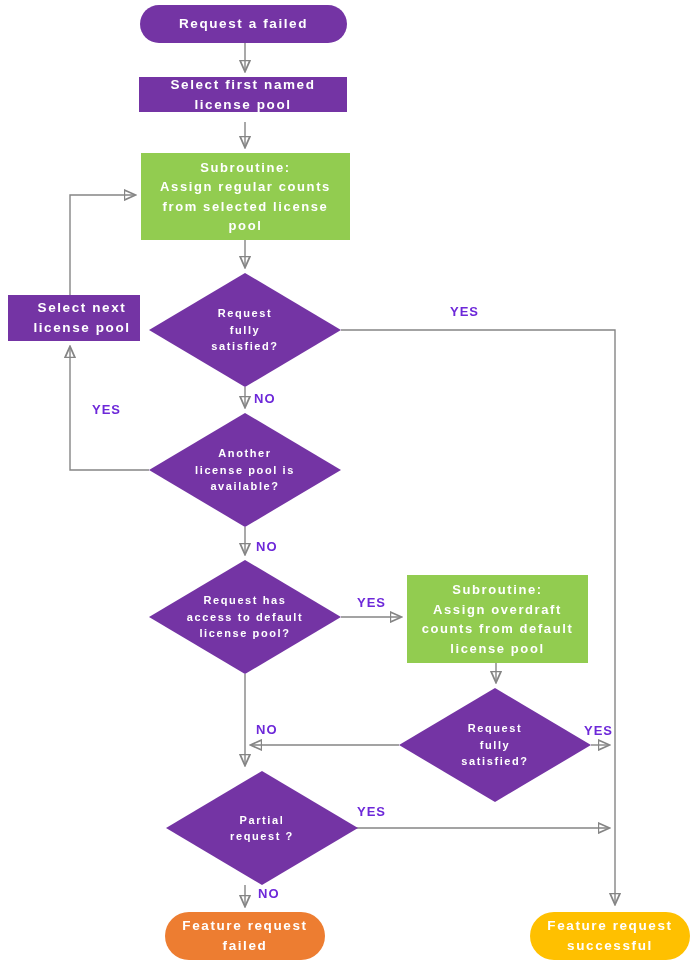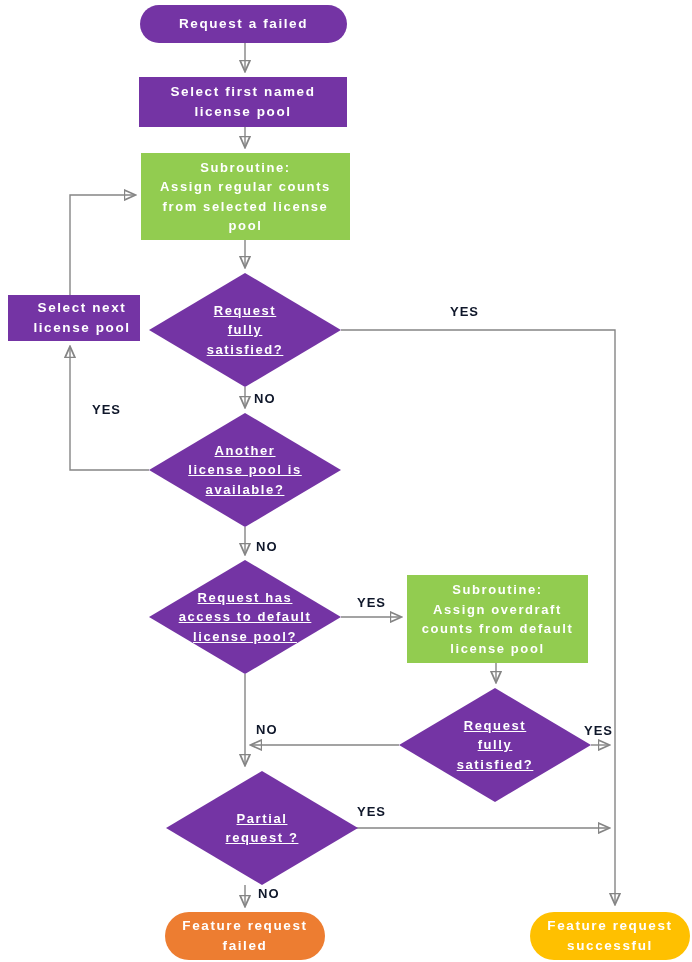--- a/index.html
+++ b/index.html
@@ -30,27 +30,26 @@
   .purple { background: #7434A4; }
   .green  { background: #92CC50; }
   .orange { background: #ED7D31; }
   .gold   { background: #FFC000; }
 
   .pill   { border-radius: 24px; font-size: 13.5px; }
   .rect   { font-size: 13.5px; }
   .sub    { font-size: 13px; line-height: 1.5; }
   .diamond{
     clip-path: polygon(50% 0%, 100% 50%, 50% 100%, 0% 50%);
-    font-size: 13px;
+    font-size: 11px;
     line-height: 1.5;
-    text-decoration: underline;
   }
   .edge-label {
     position: absolute;
-    color: #0f172a;
+    color: #6d28d9;
     font-size: 13px;
     font-weight: 600;
     letter-spacing: 1px;
     white-space: nowrap;
     line-height: 1;
   }
 </style>
 </head>
 <body>
 
@@ -74,21 +73,21 @@
     <path d="M496 663 V682" marker-end="url(#arrow)"></path>
     <path d="M399 745 H251" marker-end="url(#arrow)"></path>
     <path d="M245 674 V765" marker-end="url(#arrow)"></path>
     <path d="M591 745 H609" marker-end="url(#arrow)"></path>
     <path d="M341 828 H609" marker-end="url(#arrow)"></path>
     <path d="M245 885 V906" marker-end="url(#arrow)"></path>
   </svg>
 
   <div class="node pill purple" style="left:140px; top:5px; width:207px; height:38px;">Request a failed</div>
 
-  <div class="node rect purple" style="left:139px; top:77px; width:208px; height:50px;">Select first named
+  <div class="node rect purple" style="left:139px; top:77px; width:208px; height:35px;">Select first named
 license pool</div>
 
   <div class="node sub green" style="left:141px; top:153px; width:209px; height:87px;">Subroutine:
 Assign regular counts
 from selected license
 pool</div>
 
   <div class="node diamond purple" style="left:149px; top:273px; width:192px; height:114px;">Request
 fully
 satisfied?</div>

